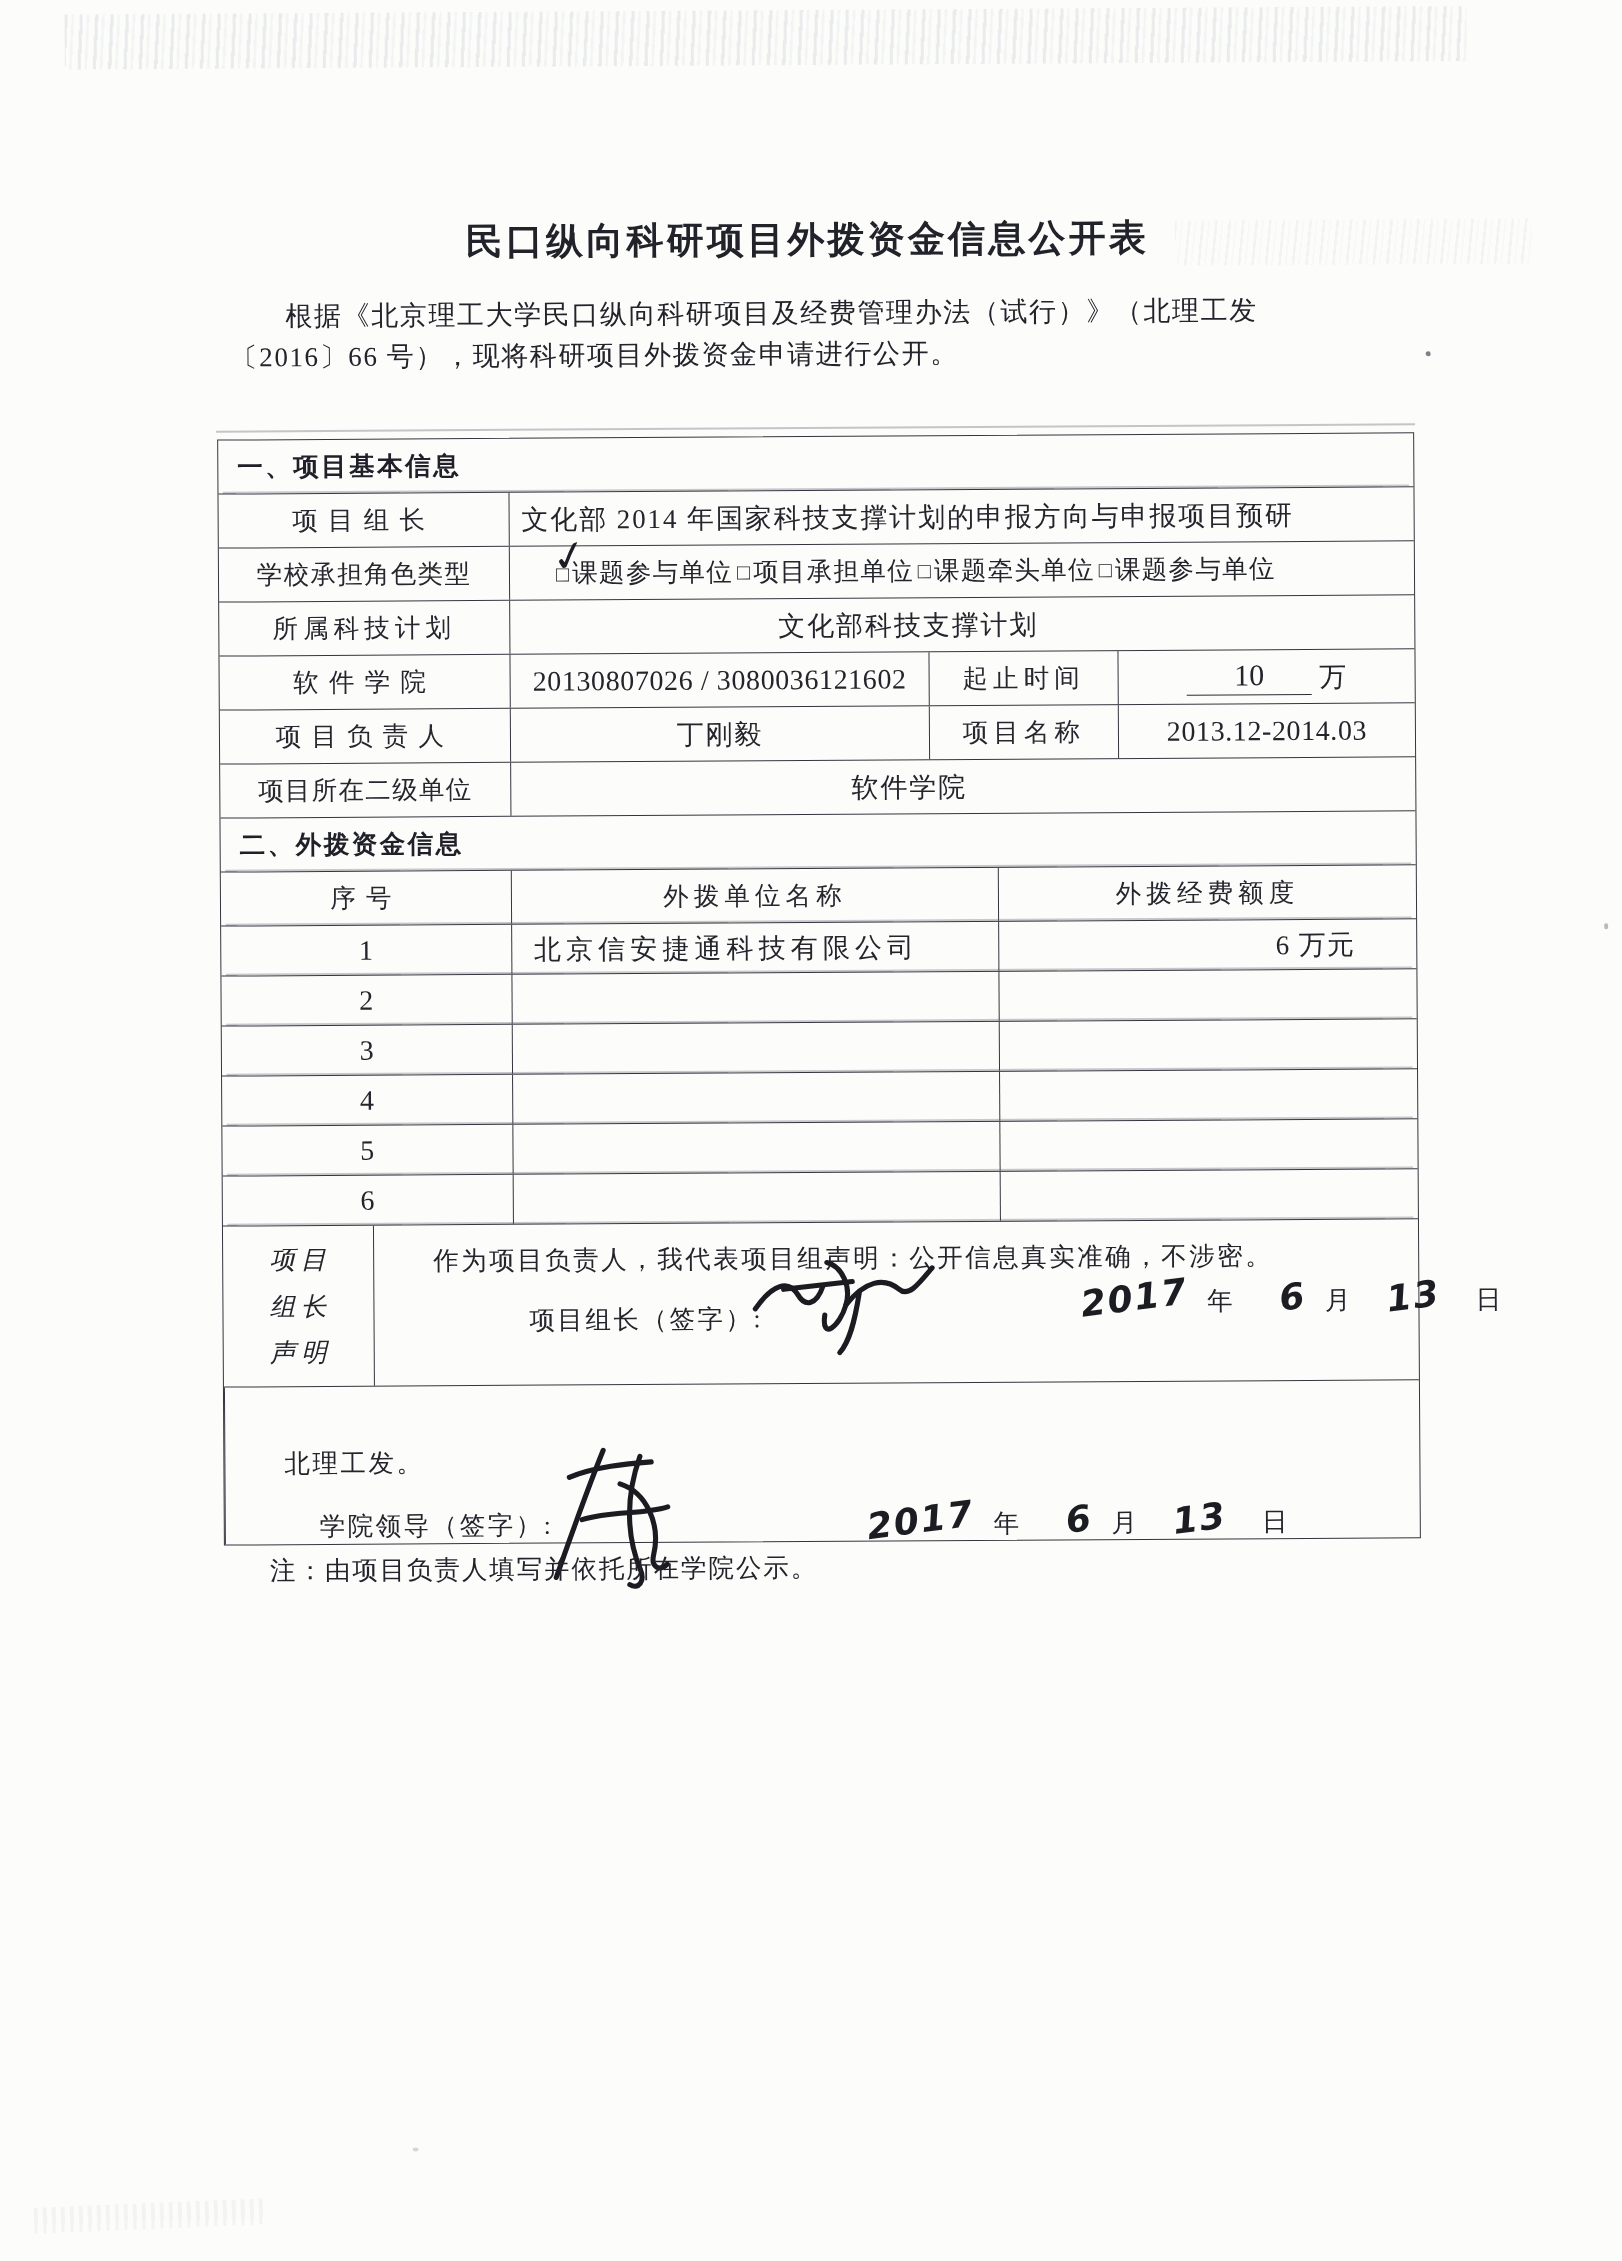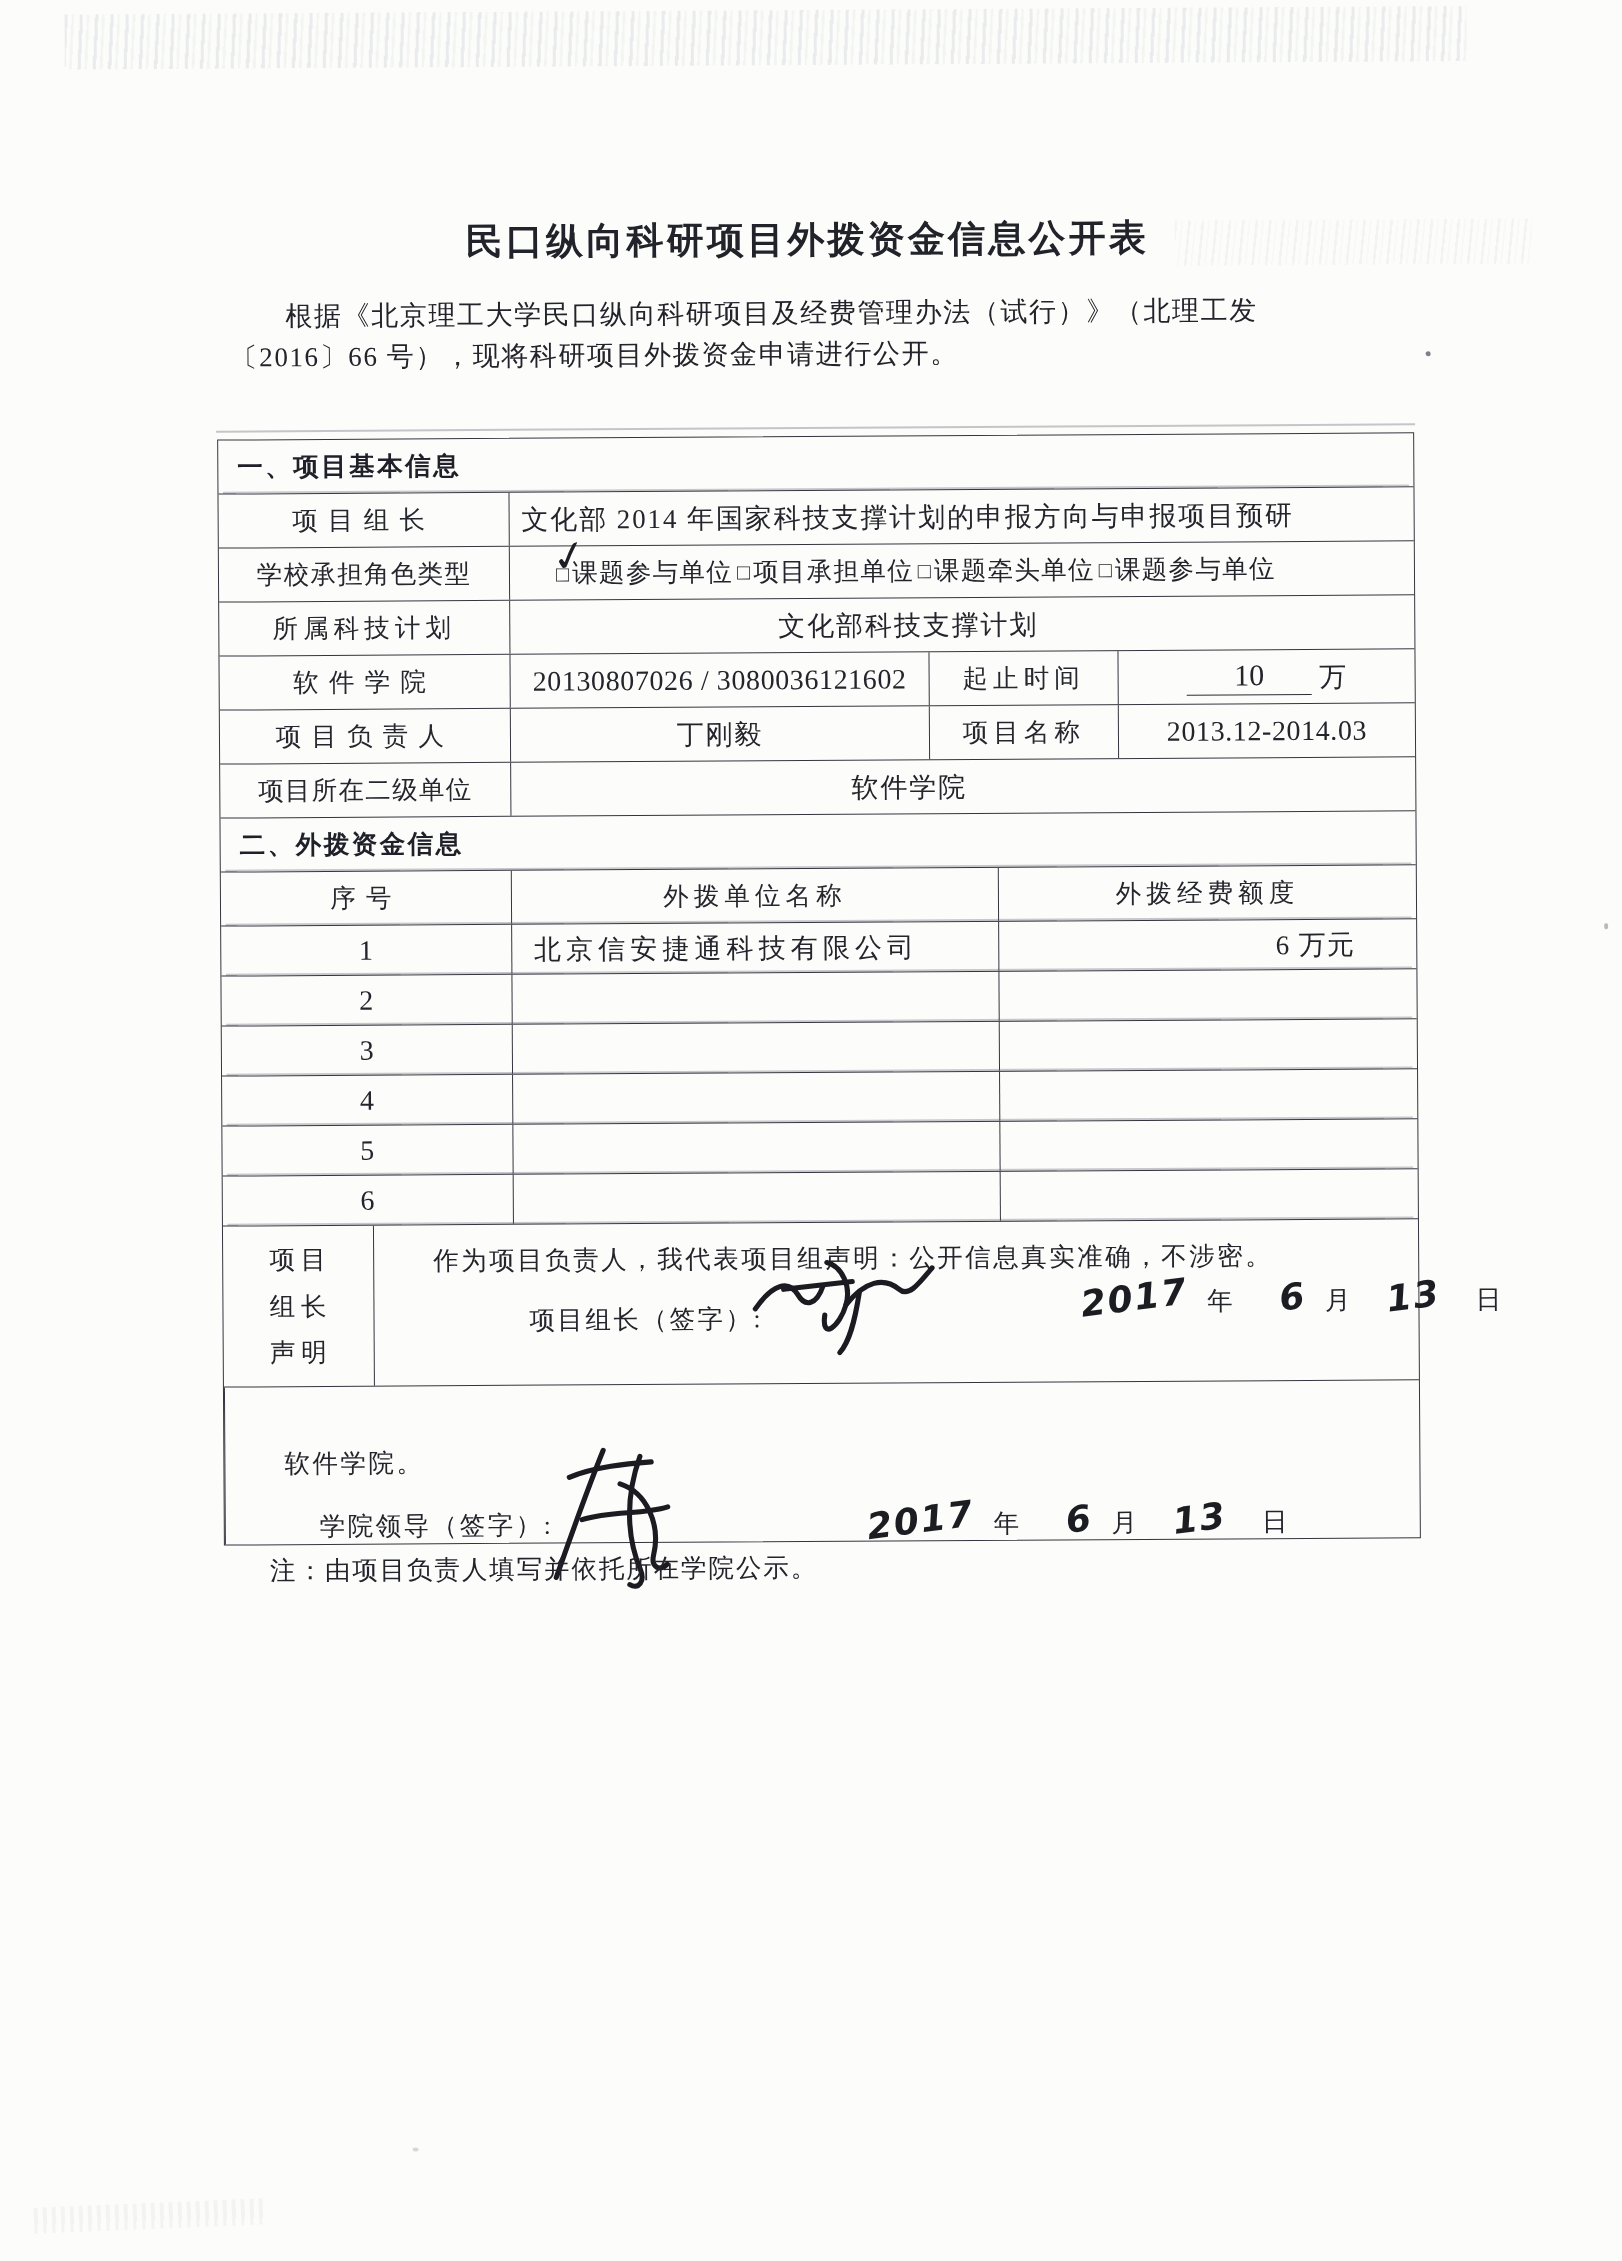--- a/index.html
+++ b/index.html
@@ -61,21 +61,21 @@
   .checkmark{position:absolute;left:0px;top:-23px;font-size:42px;line-height:42px;
              font-family:"DejaVu Sans",sans-serif;color:#1d1d24;transform:rotate(-12deg);font-weight:bold;}
 
   
   .uline{display:inline-block;min-width:112px;text-align:center;border-bottom:1.9px solid #2c2c34;
          padding:0 6.4px 2.5px;font-size:30px;}
   .unit{margin-left:7.6px;font-size:27px;}
 
   
   .stackcell{flex-direction:column;justify-content:center;gap:15.3px;font-size:25.5px;
-             letter-spacing:5.7px;line-height:31px;padding-left:5.1px;}
+             letter-spacing:5.7px;line-height:31px;padding-left:5.1px;font-style:italic;}
   .bigcell{position:relative;display:block;}
   .abs{position:absolute;}
   .stmt{left:59px;top:18px;font-size:25.5px;letter-spacing:2.5px;white-space:nowrap;}
   .signlabel{font-size:25.5px;letter-spacing:2.5px;white-space:nowrap;}
   .sig{position:absolute;}
   .daterow{position:absolute;display:flex;align-items:baseline;white-space:nowrap;}
   .hw{font-family:"DejaVu Sans",sans-serif;font-style:italic;font-weight:600;font-size:36px;
       color:#1c1c23;display:inline-block;transform:rotate(-7deg);letter-spacing:1.9px;}
   .pr{font-size:25.5px;letter-spacing:1.3px;}
   .gap30{margin-left:19px}.gap55{margin-left:35px}.gap70{margin-left:45px}
@@ -306,21 +306,21 @@
             <span class="hw gap70">6</span>
             <span class="pr gap30">月</span>
             <span class="hw gap55">13</span>
             <span class="pr gap55">日</span>
           </div>
         </div>
       </div>
 
       <div class="trow h248">
         <div class="cell wfill bigcell">
-          <div class="abs" style="left:59px;top:59px;font-size:25.5px;letter-spacing:2.5px;">软件学院。</div>
+          <div class="abs" style="left:59px;top:59px;font-size:25.5px;letter-spacing:2.5px;">北理工发。</div>
           <div class="abs signlabel" style="left:94px;top:122px;">学院领导（签字）:</div>
           <svg class="sig" style="left:317px;top:59px;transform:rotate(2deg);" width="159" height="147" viewBox="0 0 250 230">
             <g fill="none" stroke="#1b1b21" stroke-width="8" stroke-linecap="round">
               <path d="M92 10 C66 80 44 150 24 212"></path>
               <path d="M40 54 C80 36 130 30 168 26"></path>
               <path d="M150 18 C128 86 134 148 156 196 C164 214 154 228 140 220"></path>
               <path d="M62 120 C108 104 156 110 196 96"></path>
               <path d="M120 62 C162 74 186 124 176 172 C172 192 186 198 198 186"></path>
             </g>
           </svg>

